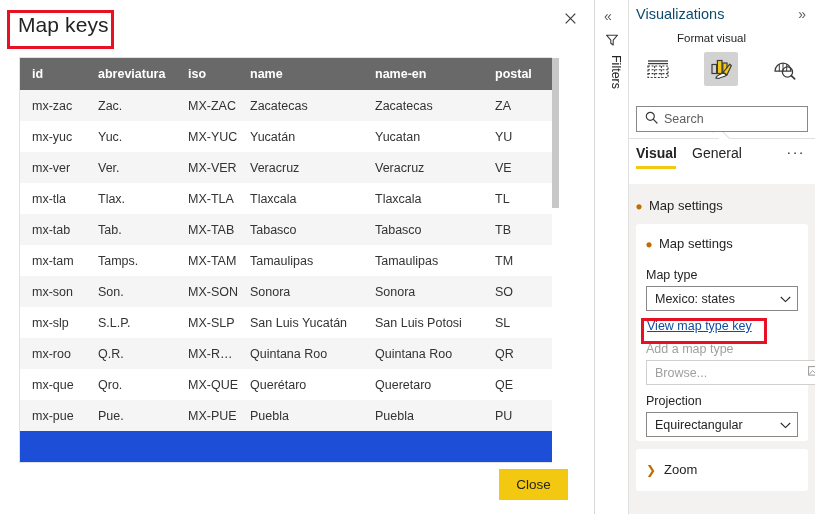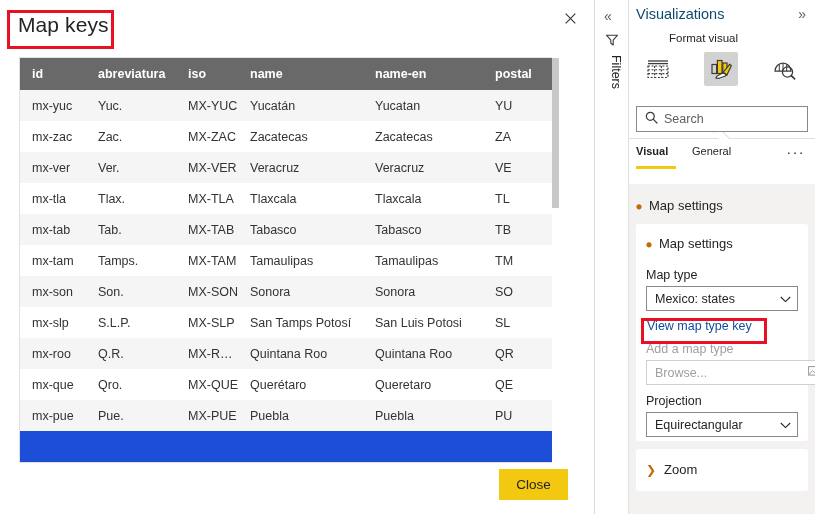--- a/index.html
+++ b/index.html
@@ -114,21 +114,21 @@
   }
   #viz-title {
     position: absolute; left: 7px; top: 6px;
     font-size: 14.5px; color: #0c4a6e; font-weight: normal;
   }
   #viz-expand {
     position: absolute; right: 9px; top: 6px;
     font-size: 14px; color: #5c5c5c; cursor: pointer;
   }
   #format-visual-label {
-    position: absolute; left: 12px; top: 32px;
+    position: absolute; left: 20px; top: 32px;
     font-size: 11.5px; color: #252423; padding-left: 28px;
   }
   #icon-row {
     position: absolute; left: 0; top: 50px; width: 186px; height: 38px;
   }
   .fv-icon {
     position: absolute; top: 2px;
     width: 34px; height: 34px;
     display: flex; align-items: center; justify-content: center;
     cursor: pointer; border-radius: 2px;
@@ -160,21 +160,21 @@
     font-size: 12.5px; color: #ef4444; width: 128px;
   }
   #search-input::placeholder { color: #605e5c; }
 
   #tab-row {
     position: absolute; left: 7px; top: 145px;
     width: 172px; height: 28px;
   }
   .viz-tab {
     position: absolute; top: 0;
-    font-size: 11px; cursor: pointer; white-space: nowrap;
+    font-size: 14px; cursor: pointer; white-space: nowrap;
   }
   #tab-visual { left: 0; color: #252423; font-weight: bold; }
   #tab-visual-underline {
     position: absolute; left: 0; top: 21px; width: 40px; height: 3px;
     background: #f2c811;
   }
   #tab-general { left: 56px; color: #252423; }
   #tab-more {
     position: absolute; right: 3px; top: -1px;
     font-size: 14px; color: #252423; letter-spacing: 1.5px; cursor: pointer;
@@ -219,21 +219,21 @@
   }
   .dropdown .dd-val { flex: 1; white-space: nowrap; overflow: hidden; }
   .dd-chev { color: #252423; font-size: 11px; }
 
   #lbl-map-type { top: 44px; }
   #dd-map-type  { top: 62px; }
 
   #link-view-key {
     position: absolute; left: 11px; top: 95px;
     font-size: 12.5px; color: #0f4c9f;
-    cursor: pointer;
+    text-decoration: underline; cursor: pointer;
   }
   #redbox-link { left: 641px; top: 318px; width: 126px; height: 26px; }
 
   #lbl-add-map { top: 118px; color: #a19f9d; }
   #browse-box {
     position: absolute; left: 10px; top: 136px;
     width: 183px; height: 25px;
     border: 1px solid #d2d0ce; background: #ffffff;
     display: flex; align-items: center;
     padding: 0 6px 0 8px;
@@ -286,36 +286,36 @@
             <th>id</th>
             <th>abreviatura</th>
             <th>iso</th>
             <th>name</th>
             <th>name-en</th>
             <th>postal</th>
           </tr>
         </thead>
         <tbody id="tbody">
             <tr>
+              <td>mx-zac</td>
+              <td>Zac.</td>
+              <td>MX-ZAC</td>
+              <td>Zacatecas</td>
+              <td>Zacatecas</td>
+              <td>ZA</td>
+            </tr>
+            <tr>
               <td>mx-yuc</td>
               <td>Yuc.</td>
               <td>MX-YUC</td>
               <td>Yucatán</td>
               <td>Yucatan</td>
               <td>YU</td>
             </tr>
             <tr>
-              <td>mx-zac</td>
-              <td>Zac.</td>
-              <td>MX-ZAC</td>
-              <td>Zacatecas</td>
-              <td>Zacatecas</td>
-              <td>ZA</td>
-            </tr>
-            <tr>
               <td>mx-ver</td>
               <td>Ver.</td>
               <td>MX-VER</td>
               <td>Veracruz</td>
               <td>Veracruz</td>
               <td>VE</td>
             </tr>
             <tr>
               <td>mx-tla</td>
               <td>Tlax.</td>
@@ -345,21 +345,21 @@
               <td>Son.</td>
               <td>MX-SON</td>
               <td>Sonora</td>
               <td>Sonora</td>
               <td>SO</td>
             </tr>
             <tr>
               <td>mx-slp</td>
               <td>S.L.P.</td>
               <td>MX-SLP</td>
-              <td>San Tamps Potosí</td>
+              <td>San Luis Yucatán</td>
               <td>San Luis Potosi</td>
               <td>SL</td>
             </tr>
             <tr>
               <td>mx-roo</td>
               <td>Q.R.</td>
               <td>MX-ROO</td>
               <td>Quintana Roo</td>
               <td>Quintana Roo</td>
               <td>QR</td>

